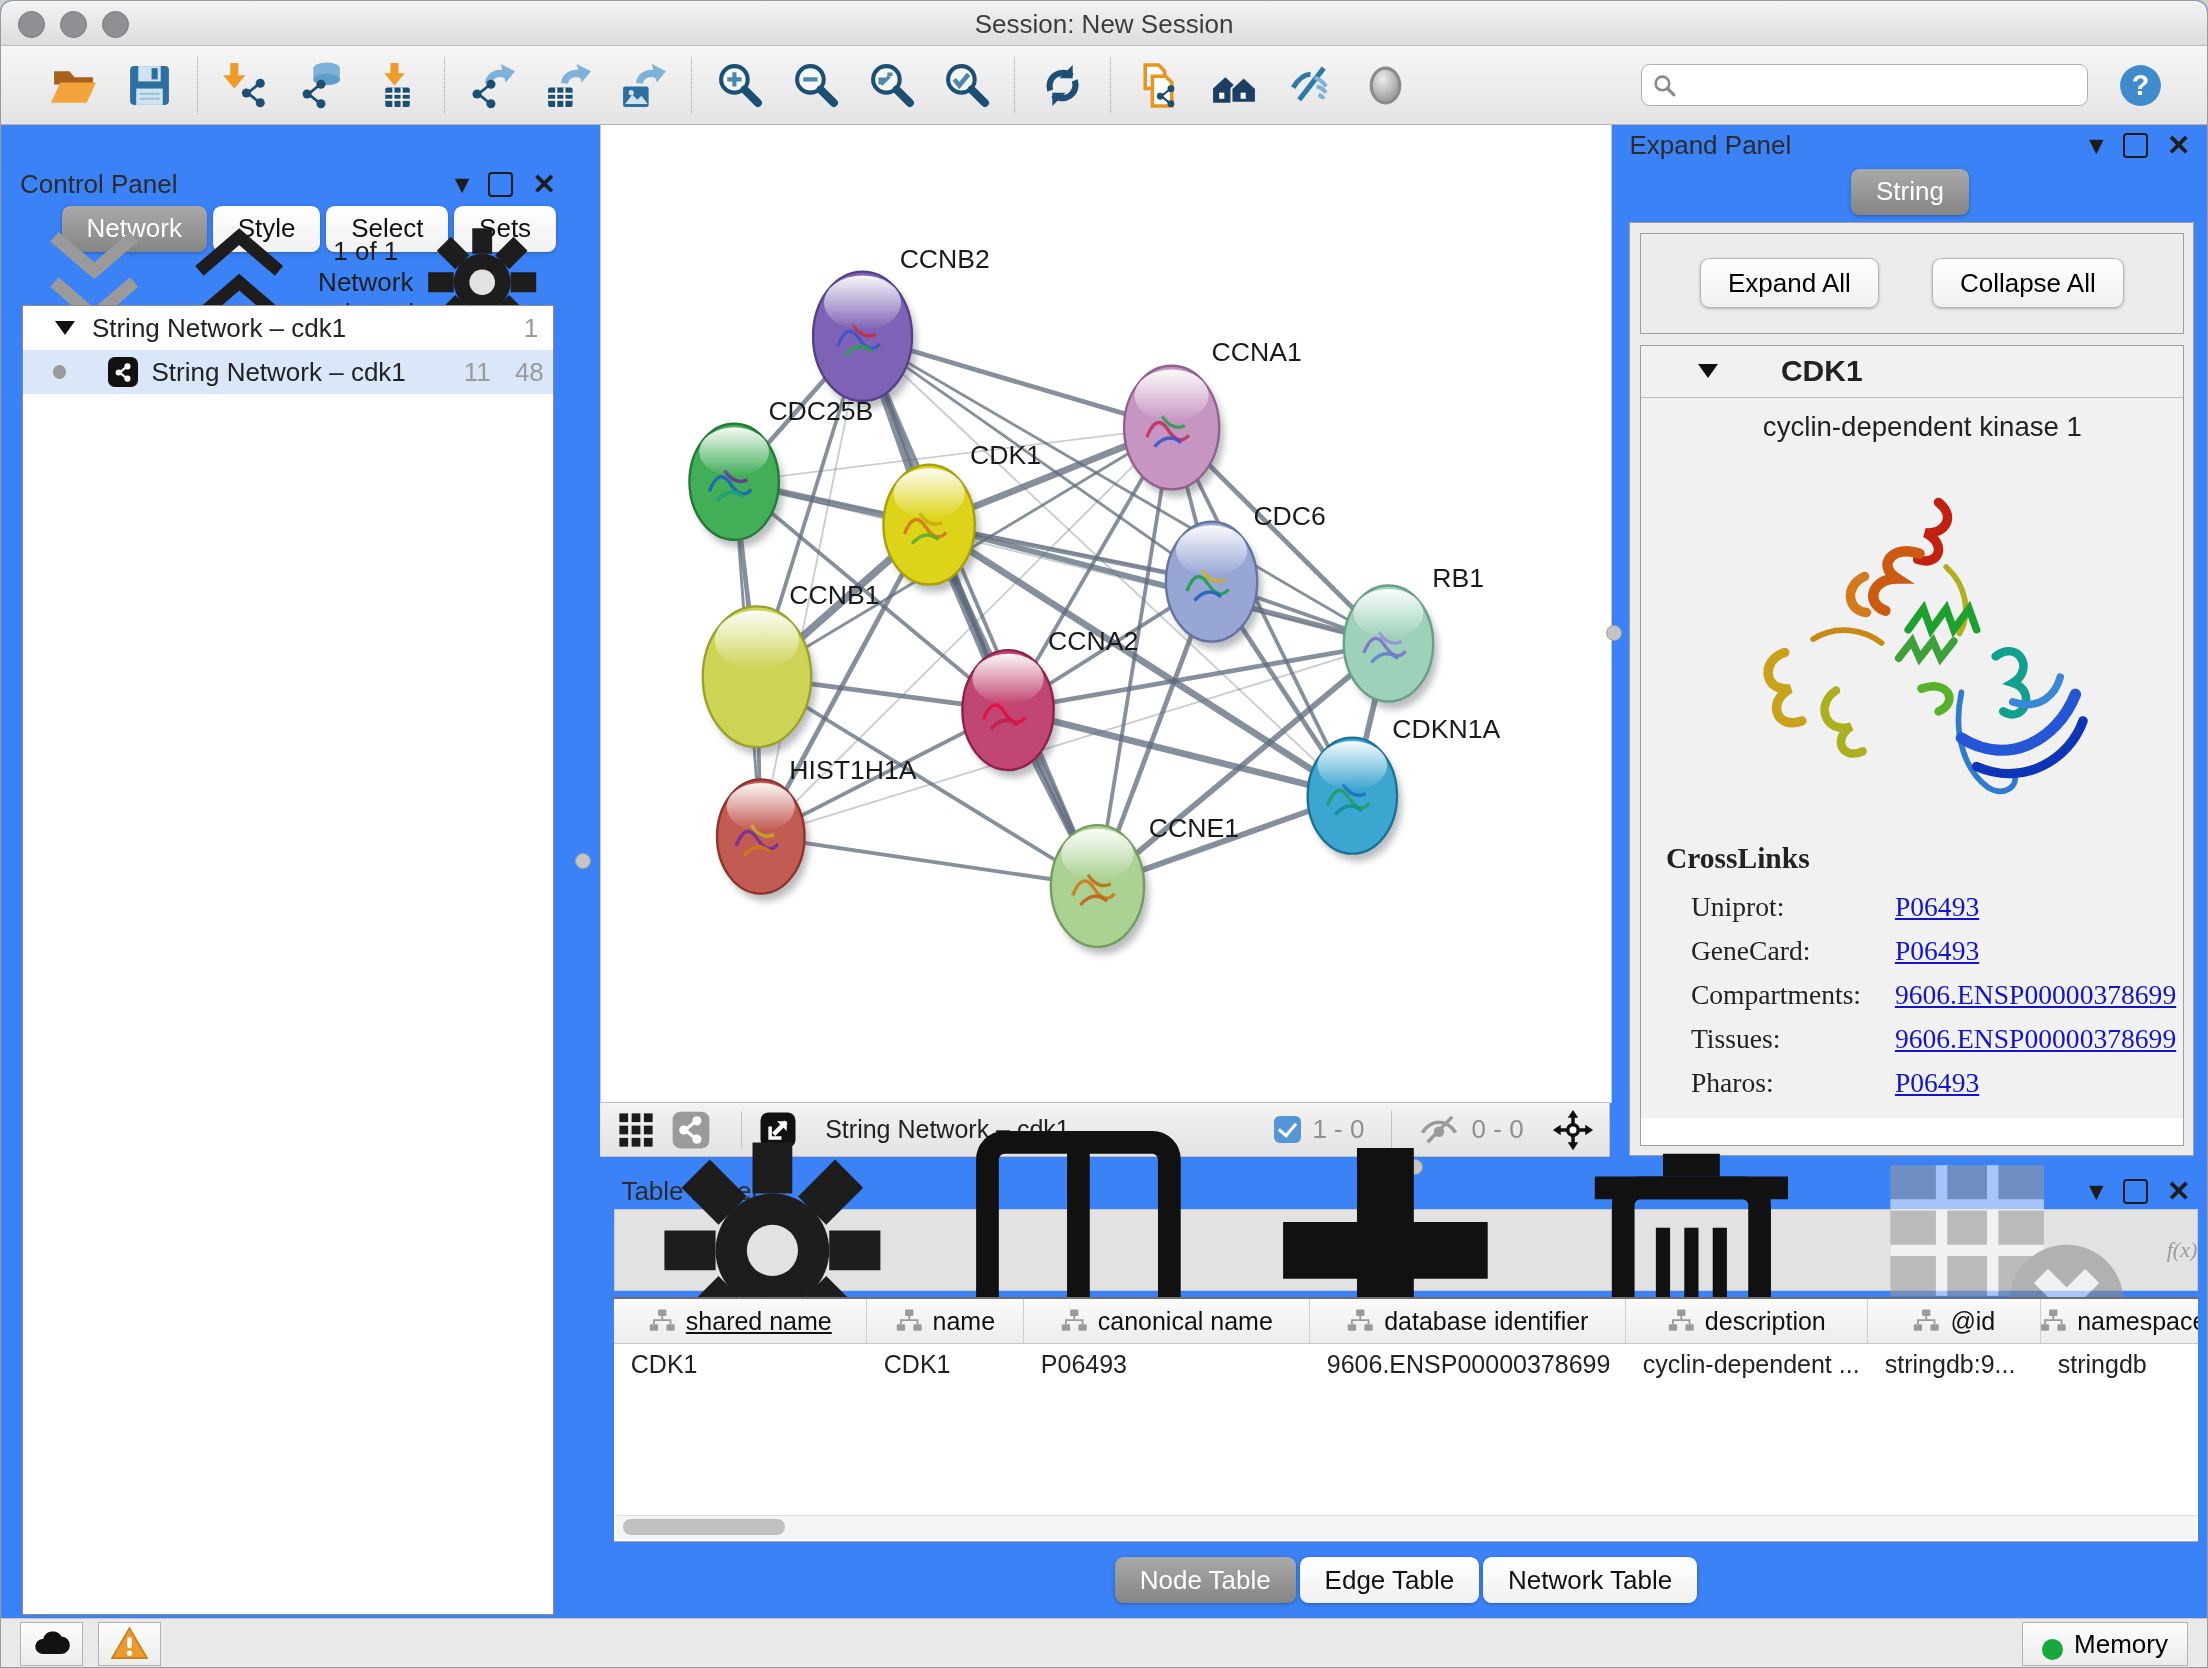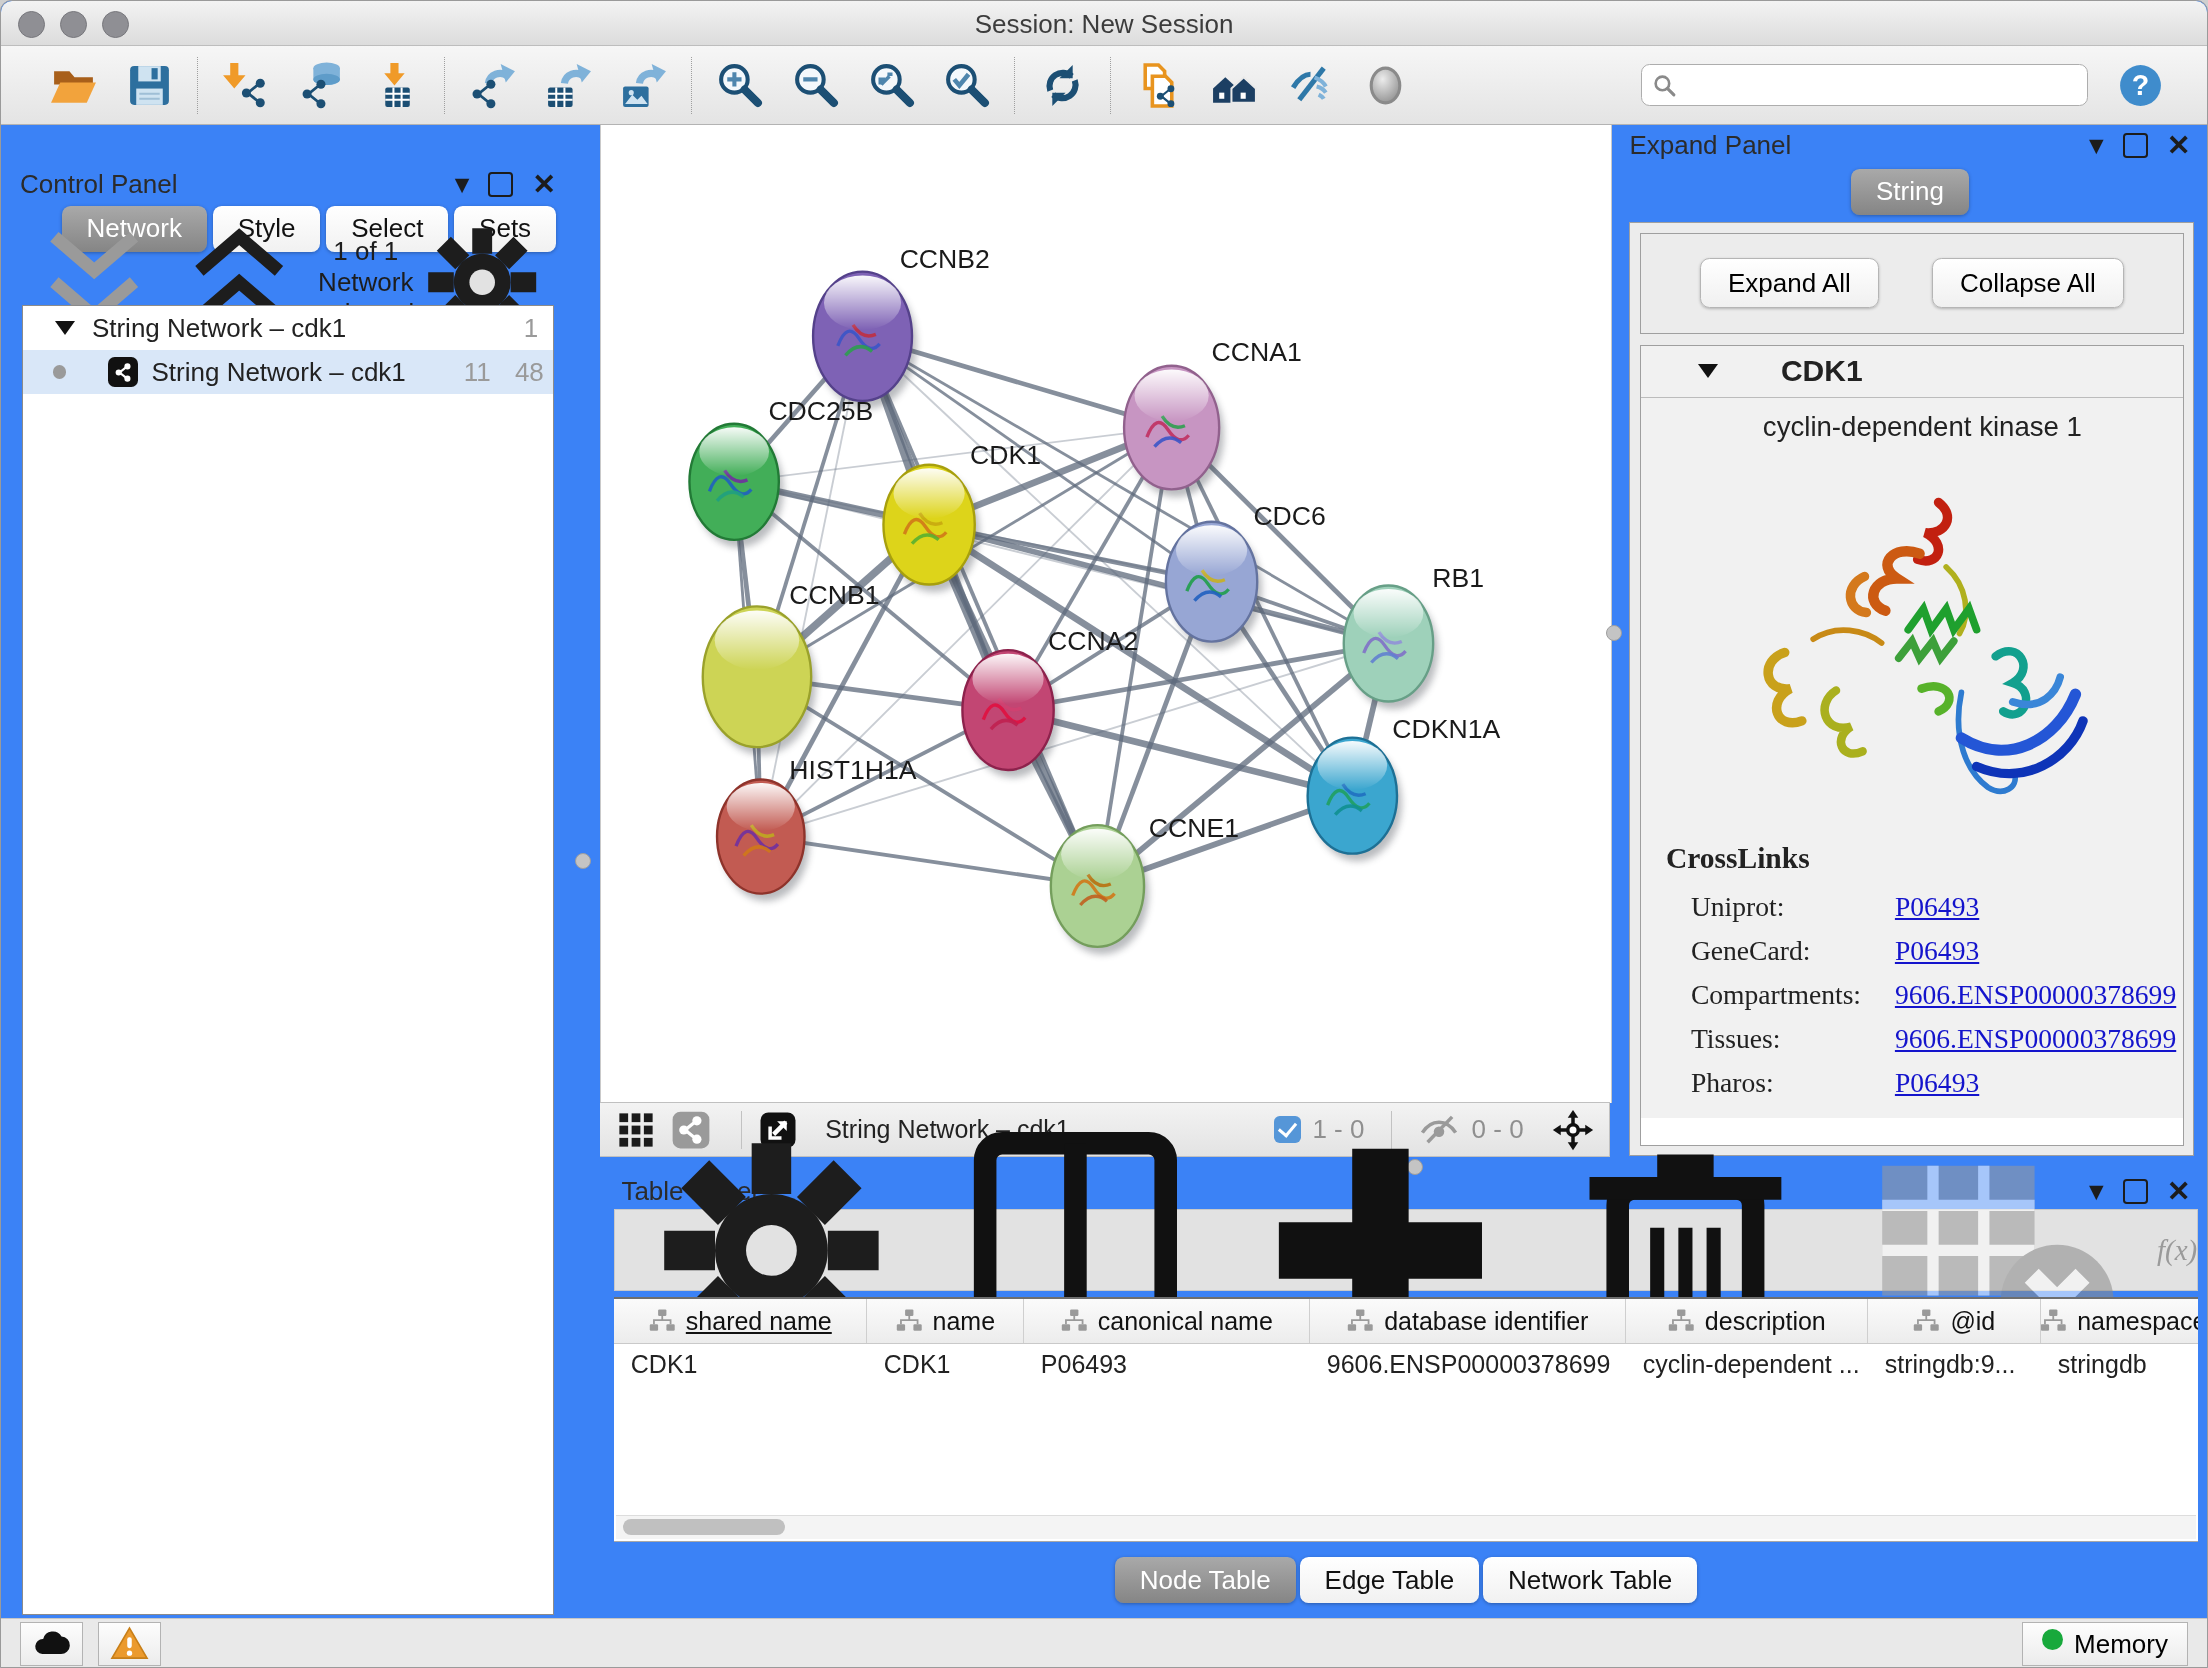--- a/index.html
+++ b/index.html
@@ -92,39 +92,39 @@
   .xl-title{font-size:29.5px;font-weight:bold;margin-bottom:9.5px;}
   .xlrow{display:flex;align-items:center;height:44px;padding-left:25px;font-size:27.6px;}
   .xlrow .xlab{width:204px;flex:none;}
   .xlink{color:#1414cc;text-decoration:underline;cursor:pointer;white-space:nowrap;}
   .cdkfoot{height:27px;background:#fff;flex:none;margin-top:auto;}
   
   .tpanel{position:absolute;left:609px;top:1172px;width:1592px;height:439px;}
   .tp-toolbar{margin:0 3.8px;height:82px;background:#e2e2e2;border:1px solid #c9c9c9;display:flex;
     align-items:center;gap:30px;padding-left:19px;box-sizing:border-box;}
   .tp-toolbar .tbtn svg{width:44px;height:44px;}
-  .fx{font-family:"Liberation Serif",serif;font-style:italic;font-size:29px;color:#9a9a9a;}
+  .fx{font-family:"Liberation Serif",serif;font-style:italic;font-size:22px;color:#9a9a9a;}
   .ttable{position:absolute;left:3.8px;right:3.8px;top:124px;height:242px;background:#fff;
     border-top:2.9px solid #6e6e6e;border-bottom:1.9px solid #a8a8a8;overflow:hidden;}
   .throw{display:flex;height:44px;background:linear-gradient(#fbfbfb,#ececec);border-bottom:1px solid #c9c9c9;}
   .th{display:flex;align-items:center;justify-content:center;gap:9.5px;font-size:25px;color:#111;
     border-right:1px solid #cfcfcf;box-sizing:border-box;overflow:hidden;flex:none;cursor:pointer;}
   .th svg{width:28.5px;height:28.5px;flex:none;}
   .tdrow{display:flex;height:40px;align-items:center;}
   .td{font-size:25px;padding-left:17px;box-sizing:border-box;overflow:hidden;white-space:nowrap;flex:none;}
   .hscroll{position:absolute;left:1.9px;right:1.9px;bottom:1.9px;height:23px;background:#f4f4f4;border-top:1px solid #ddd;}
   .hthumb{position:absolute;left:7.6px;top:2.9px;width:162px;height:16px;border-radius:8.6px;background:#c0c0c0;cursor:pointer;}
   .tp-tabs{position:absolute;left:0;right:0;top:384px;display:flex;justify-content:center;gap:3.8px;}
   
   .statusbar{position:absolute;left:0;top:1617px;width:100%;height:51px;background:#e9e9e9;
     border-top:1.9px solid #c6c6c6;display:flex;align-items:center;padding:0 19px;box-sizing:border-box;}
   .sbtn{width:63px;height:44px;background:linear-gradient(#fdfdfd,#ececec);border:1.9px solid #b3b3b3;
     display:flex;align-items:center;justify-content:center;margin-right:15px;cursor:pointer;}
   .sbtn svg{width:34px;height:34px;}
-  .membtn{margin-left:auto;display:flex;align-items:flex-start;gap:11.4px;font-size:26px;
+  .membtn{margin-left:auto;display:flex;align-items:flex-end;gap:11.4px;font-size:26px;
     background:linear-gradient(#fdfdfd,#ececec);border:1.9px solid #b3b3b3;padding:5.7px 19px;cursor:pointer;}
   .memdot{width:21px;height:21px;border-radius:50%;background:#18a93c;}
 </style>
 </head>
 <body>
 
 <div class="win">
 
   <div class="titlebar">
     <div class="tlights">

